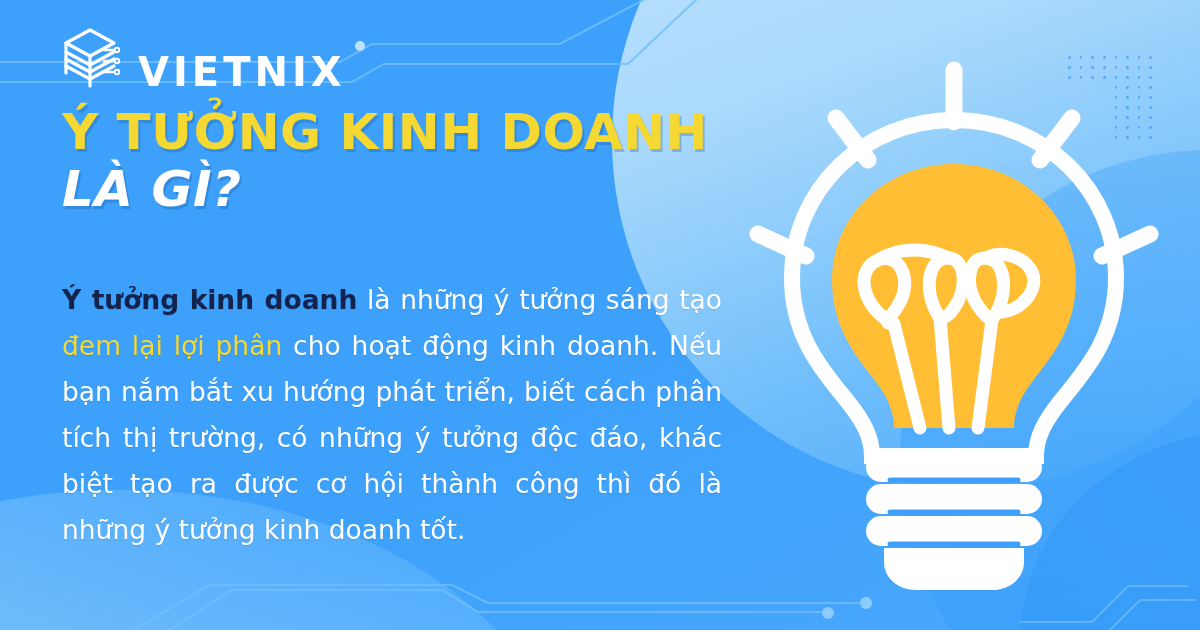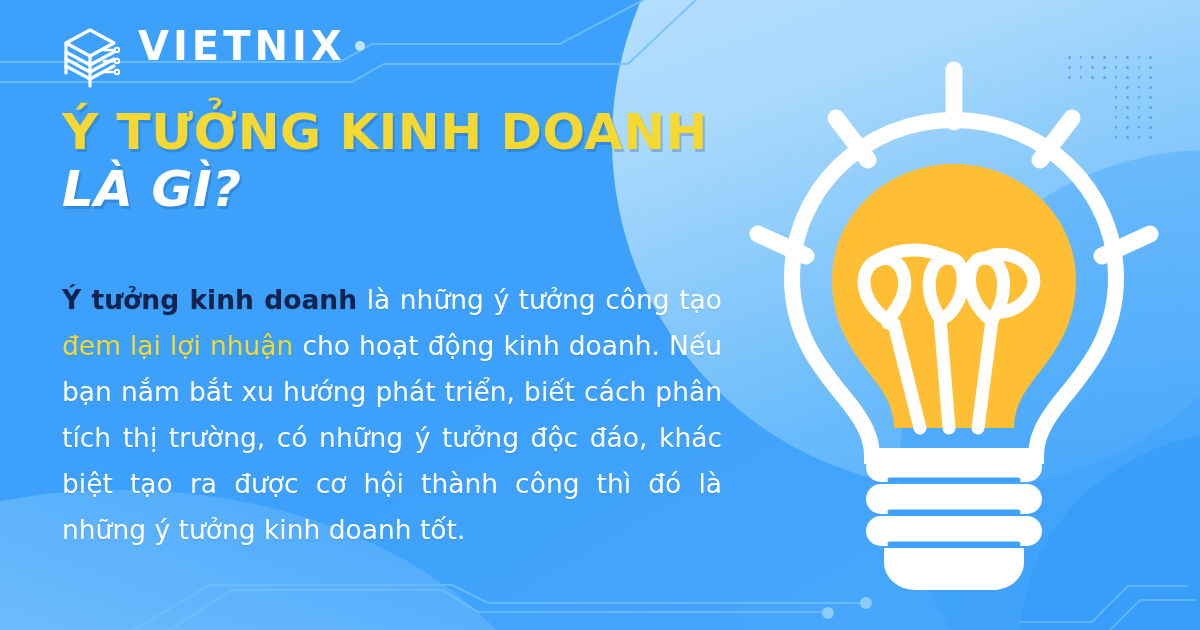--- a/index.html
+++ b/index.html
@@ -41,21 +41,21 @@
   }
 
   .dotgrid{position:absolute;right:48px;top:56px;width:84px;height:92px;}
   .dotgrid .row{display:flex;gap:9px;height:10px;}
   .dotgrid .dot{width:3px;height:3px;border-radius:50%;background:#2E86E8;opacity:.55;}
   .dotgrid .sp{width:3px;height:3px;}
 
   .circuit{position:absolute;inset:0;}
 
   
-  .logo{position:absolute;left:60px;top:26px;display:flex;align-items:flex-start;gap:14px;}
+  .logo{position:absolute;left:60px;top:26px;display:flex;align-items:flex-end;gap:14px;}
   .logo-mark{width:64px;height:66px;display:block;}
   .logo-word{
     color:#FFFFFF;font-size:40px;font-weight:700;letter-spacing:4px;
     font-family:"DejaVu Sans","Liberation Sans",sans-serif;line-height:1;
     white-space:nowrap;
   }
 
   
   .headline{position:absolute;left:62px;top:104px;width:680px;}
   .headline .line{
@@ -232,21 +232,21 @@
       </g>
     </svg>
     <span class="logo-word">VIETNIX</span>
   </div>
 
   <div class="headline">
     <div class="line l1">Ý TƯỞNG KINH DOANH</div>
     <div class="line l2">LÀ GÌ?</div>
   </div>
 
-  <p class="para"><span class="strong">Ý tưởng kinh doanh</span><span> là những ý tưởng công tạo </span><span class="hl">đem lại lợi nhuận</span><span> cho hoạt động kinh doanh. Nếu bạn nắm bắt xu hướng phát triển, biết cách phân tích thị trường, có những ý tưởng độc đáo, khác biệt tạo ra được cơ hội thành công thì đó là những ý tưởng kinh doanh tốt.</span></p>
+  <p class="para"><span class="strong">Ý tưởng kinh doanh</span><span> là những ý tưởng sáng tạo </span><span class="hl">đem lại lợi phân</span><span> cho hoạt động kinh doanh. Nếu bạn nắm bắt xu hướng phát triển, biết cách phân tích thị trường, có những ý tưởng độc đáo, khác biệt tạo ra được cơ hội thành công thì đó là những ý tưởng kinh doanh tốt.</span></p>
 
   <svg class="bulb" viewBox="0 0 420 540">
 
     <g stroke="#FFFFFF" stroke-width="17" stroke-linecap="round">
       <line x1="210" y1="14" x2="210" y2="66"></line>
       <line x1="92" y1="62" x2="124" y2="104"></line>
       <line x1="328" y1="62" x2="296" y2="104"></line>
       <line x1="14" y1="178" x2="62" y2="200"></line>
       <line x1="406" y1="178" x2="358" y2="200"></line>
     </g>

